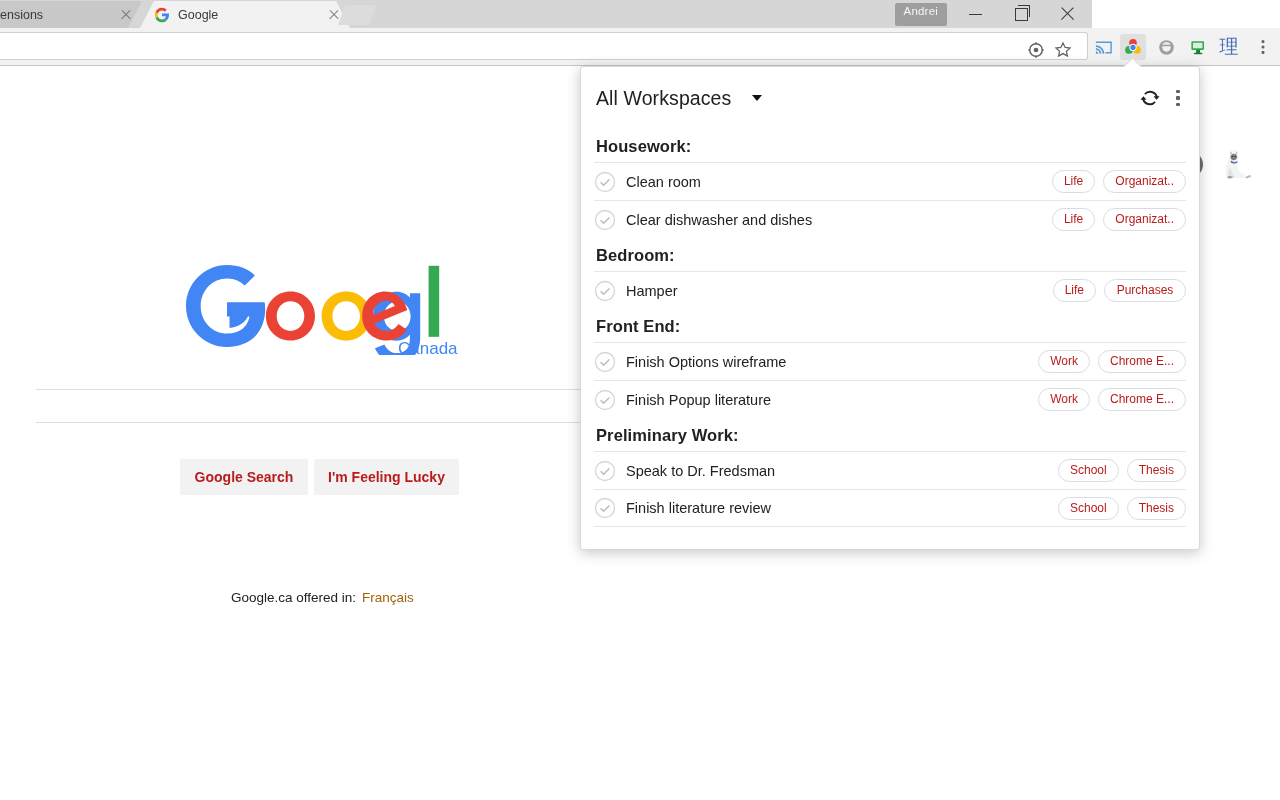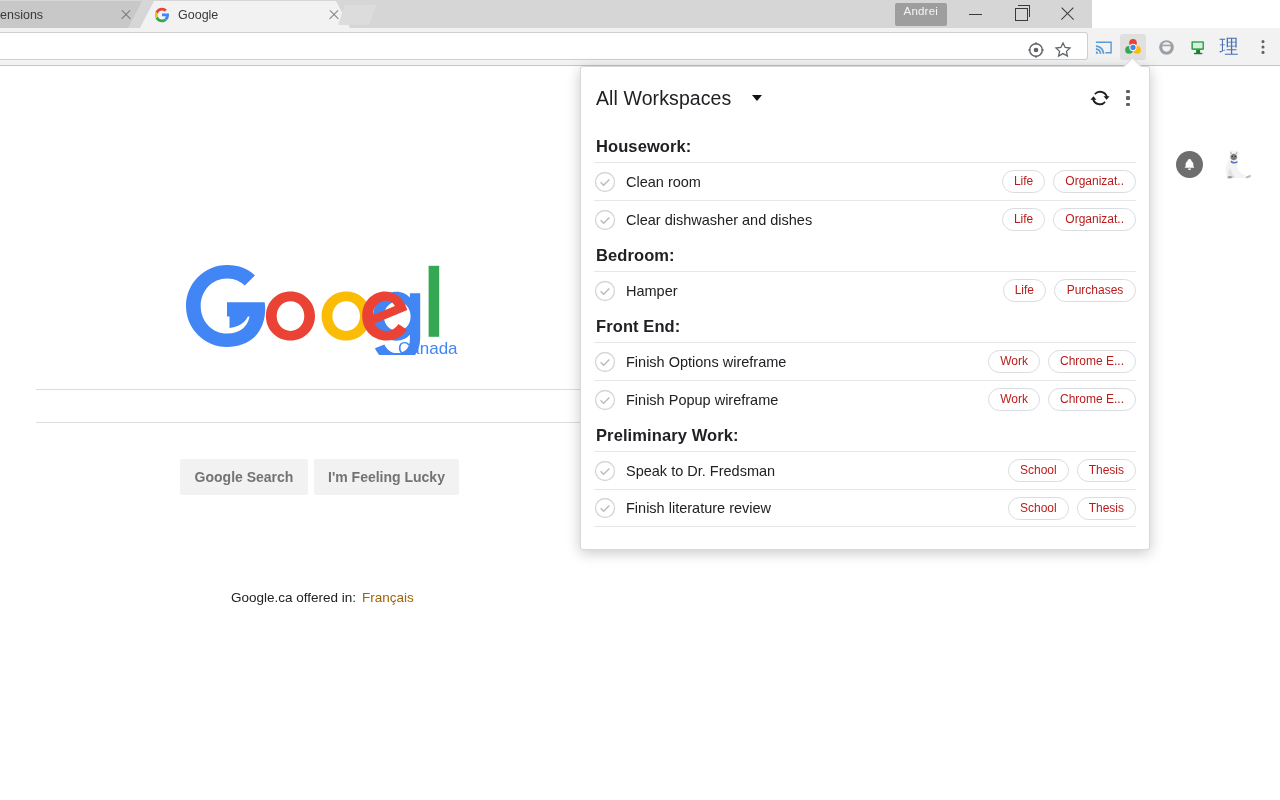--- a/index.html
+++ b/index.html
@@ -126,21 +126,21 @@
     font-family: "Liberation Sans", sans-serif;
   }
   .searchbox {
     position: absolute; left: 36px; top: 322px; width: 1008px; height: 34px;
     background: #fff;
     border-top: 1px solid #dcdcdc; border-bottom: 1px solid #dcdcdc;
   }
   .gbtn {
     position: absolute; top: 392px; height: 36px;
     background: #f2f2f2; border: 1px solid #f2f2f2; border-radius: 2px;
-    color: #737373; font-size: 14px; font-weight: bold;
+    color: #b91c1c; font-size: 14px; font-weight: bold;
     display: flex; align-items: center; justify-content: center;
     font-family: "Liberation Sans", sans-serif;
   }
   .gbtn-search { left: 180px; width: 128px; }
   .gbtn-lucky  { left: 314px; width: 145px; }
   .offered {
     position: absolute; left: 231px; top: 523px;
     font-size: 13.5px; color: #222;
   }
   .offered a { color: #a16207; text-decoration: none; margin-left: 6px; }
@@ -151,21 +151,21 @@
     background: #6e6e6e;
     display: flex; align-items: center; justify-content: center;
   }
   .cat-avatar {
     position: absolute; left: 1219px; top: 80px; width: 34px; height: 36px;
   }
 
   
   .popup {
     position: absolute; left: 580px; top: 66px;
-    width: 570px; height: 484px;
+    width: 620px; height: 484px;
     background: #ffffff;
     border: 1px solid #d8d8d8; border-radius: 3px;
     box-shadow: 0 3px 14px rgba(0,0,0,.22);
     overflow: hidden;
   }
   .popup-arrow {
     position: absolute; left: 1124px; top: 58px;
     width: 18px; height: 10px; overflow: hidden; z-index: 5;
   }
   .popup-arrow i {
@@ -478,21 +478,21 @@
             <span class="tag w-wide">Chrome E...</span>
           </span>
         </div>
         <div class="task-row">
           <span class="task-check">
             <svg viewBox="0 0 22 22" width="22" height="22">
               <circle cx="11" cy="11" r="9.5" fill="none" stroke="#d4d6d8" stroke-width="1.3"></circle>
               <path d="M6.6 11.2l3 3 5.8-5.8" fill="none" stroke="#b9bcbf" stroke-width="1.4"></path>
             </svg>
           </span>
-          <span class="task-label">Finish Popup wireframe</span>
+          <span class="task-label">Finish Popup literature</span>
           <span class="tags">
             <span class="tag">Work</span>
             <span class="tag w-wide">Chrome E...</span>
           </span>
         </div>
       </div>
 
       <div class="sec-last">
         <div class="section-title">Preliminary Work:</div>
         <div class="task-row">

